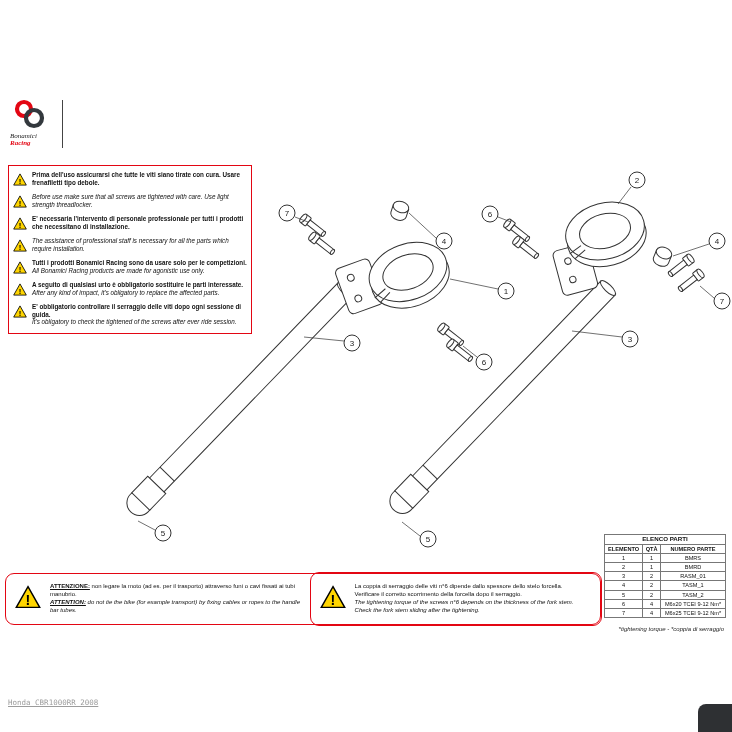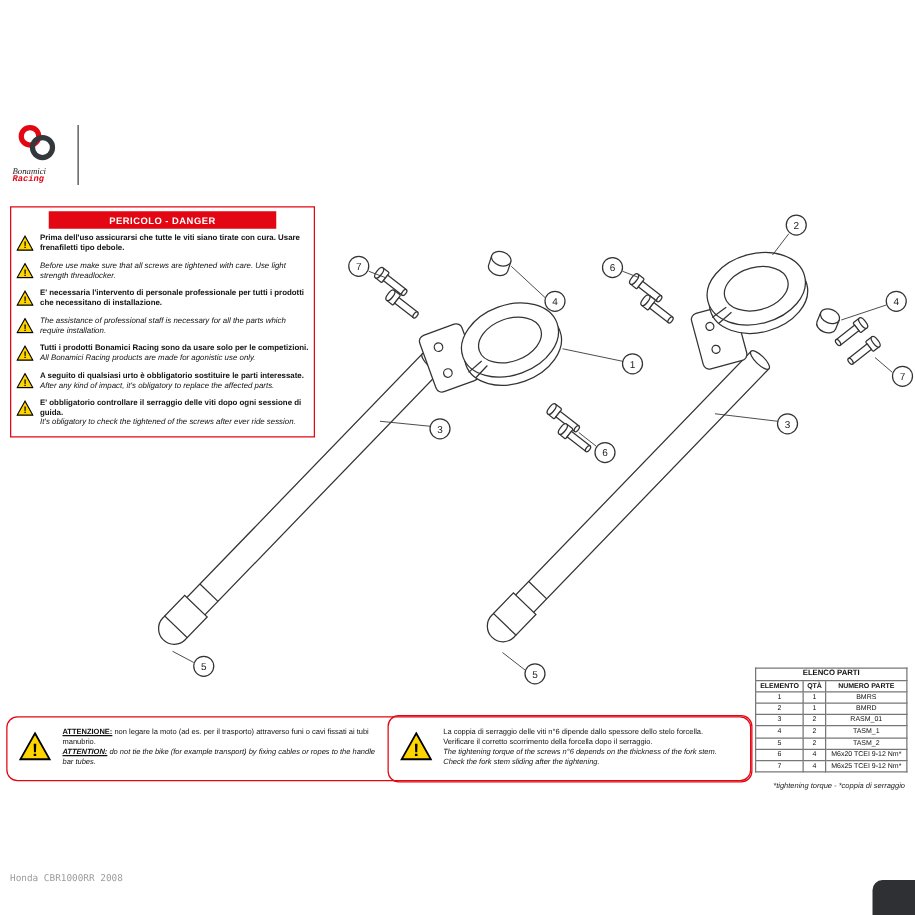--- a/index.html
+++ b/index.html
@@ -3,21 +3,21 @@
 <meta charset="utf-8">
 <style>
   html,body{margin:0;padding:0;background:#fff;}
   .page{position:relative;width:732px;height:732px;background:#fff;overflow:hidden;
         font-family:"Liberation Sans",sans-serif;color:#111;}
 
   
   .header{position:absolute;left:10px;top:99px;display:flex;align-items:flex-start;gap:8px;}
   .logo{width:44px;text-align:left;}
   .logo-words{font-family:"Liberation Serif",serif;font-style:italic;font-size:7px;line-height:7px;color:#222;}
-  .logo-words .lw2{display:block;color:#e30613;font-weight:bold;font-family:Liberation Mono, monospace;}
+  .logo-words .lw2{display:block;color:#e30613;font-weight:bold;}
   .header-divider{width:1px;height:48px;background:#444;margin-top:1px;}
   .title-block{font-size:8.5px;line-height:12px;padding-top:2px;color:#222;}
 
   
   .danger{position:absolute;left:8px;top:165px;width:244px;border:1.5px solid #e30613;
           background:#fff;padding:2px 4px 4px;box-sizing:border-box;}
   .danger-title{background:#e30613;color:#fff;font-weight:bold;font-size:7.5px;text-align:center;
           width:78%;margin:1px auto 4px;padding:2.5px 0;letter-spacing:.4px;}
   .d-item{display:flex;gap:5px;align-items:flex-start;margin:3px 0;}
   .d-item .tri{flex:0 0 14px;margin-top:1px;}
@@ -50,21 +50,21 @@
   .bw-right{flex:0 0 292px;border:1.6px solid #e30613;border-radius:9px;margin:-1.6px;}
   .bw-text{font-size:6px;line-height:1.3;}
   .bw-text span{display:block;}
   .bw-it{font-weight:normal;}
   .bw-en{font-style:italic;}
   .bw-text u{font-weight:bold;}
   .tri-big{flex:0 0 26px;}
 
   
   .watermark{position:absolute;left:8px;top:698px;font-family:"DejaVu Sans Mono",monospace;
-          font-size:7.5px;color:#9c9c9c;}
+          font-size:7.5px;color:#9c9c9c;text-decoration:underline;}
   .corner-mark{position:absolute;right:0;bottom:0;width:34px;height:28px;
           background:#2e3033;border-radius:8px 0 0 0;}
 </style>
 </head>
 <body>
 
 <div class="page">
 
   <div class="header">
     <div class="logo">
@@ -74,21 +74,20 @@
       </svg>
       <div class="logo-words">
         <span class="lw1">Bonamici</span>
         <span class="lw2">Racing</span>
       </div>
     </div>
     <div class="header-divider"></div>
   </div>
 
   <section class="danger">
-    <div class="danger-title">PERICOLO - DANGER</div>
 
     <div class="d-item">
       <span class="tri">
         <svg width="14" height="13" viewBox="0 0 20 18">
             <path d="M10 1 L19 17 L1 17 Z" fill="#ffd500" stroke="#000" stroke-width="1.2"></path>
             <text x="10" y="15" text-anchor="middle" font-size="11" font-weight="bold" fill="#000">!</text>
           </svg>
       </span>
       <div class="d-text">
           <span class="d-it">Prima dell'uso assicurarsi che tutte le viti siano tirate con cura. Usare frenafiletti tipo debole.</span>

